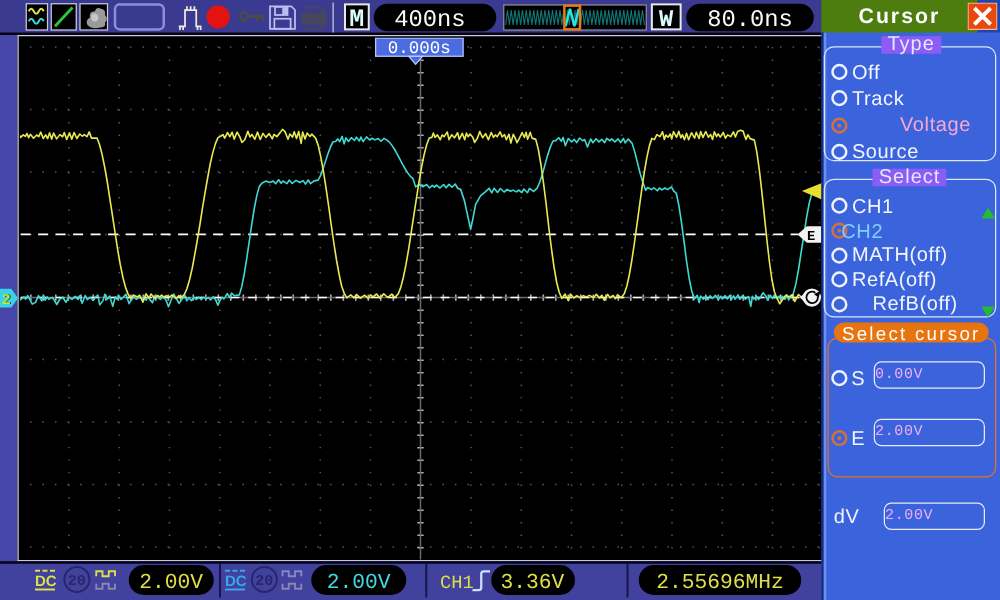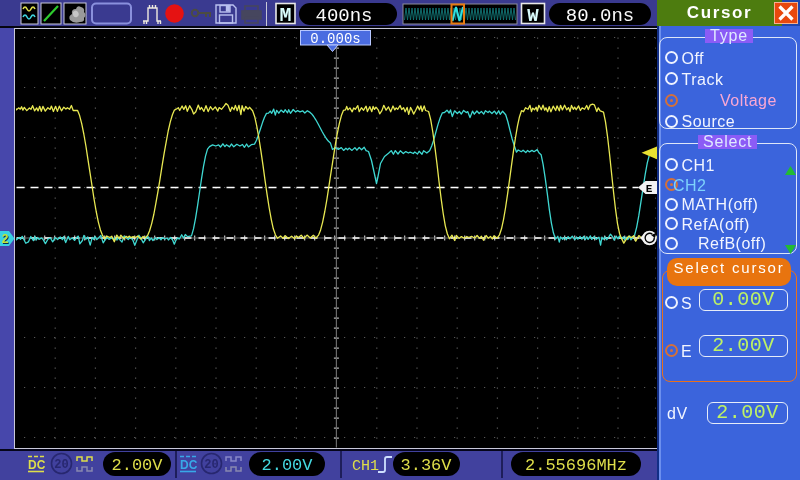--- a/index.html
+++ b/index.html
@@ -21,21 +21,21 @@
 .fs { position:absolute; border:1px solid #dde6f8; border-radius:8px; }
 .fslab { position:absolute; background:#8b5cf6; color:#dfe9ff; font-family:"Liberation Sans",sans-serif;
   font-size:16px; line-height:14px; letter-spacing:0.8px; padding:0 5px; }
 .radio { position:absolute; width:13px; height:13px; border:2px solid #eef2ff; border-radius:50%; }
 .radio.sel { border-color:#d4703a; }
 .radio.sel::after { content:""; position:absolute; left:3px; top:3px; width:3px; height:3px;
   border-radius:50%; background:#d4703a; }
 .rlab { position:absolute; color:#f2f5ff; font-family:"Liberation Sans",sans-serif;
   font-size:16px; line-height:13px; letter-spacing:0.5px; white-space:nowrap; }
 .vbox { position:absolute; border:1.5px solid #e6ecf8; border-radius:6px; width:89px; height:22px;
-  color:#bef264; font-size:20px; text-align:center; line-height:19px; letter-spacing:0.5px; }
+  color:#f0abfc; font-size:12px; text-align:left; line-height:19px; letter-spacing:0.5px; }
 </style></head>
 <body>
 <div class="abs" id="topbar"></div>
 <div class="abs" id="topedge"></div>
 <div class="abs" id="panel"></div>
 <div class="abs" id="pedge"></div>
 <div class="abs" id="pedge2"></div>
 <div class="abs" id="phead">Cursor</div>
 <div class="abs" id="phead2"></div>
 <div class="abs" id="leftstrip"></div>
@@ -185,21 +185,21 @@
 <div class="radio" style="left:665px;top:236.5px"></div>
 <div class="rlab" style="left:698px;top:237.2px">RefB(off)</div>
 <svg class="abs" style="left:785px;top:166px" width="11" height="9">
     <polygon points="5.5,0 11,9 0,9" fill="#22bb33"></polygon>
   </svg>
 <svg class="abs" style="left:785px;top:245px" width="11" height="9">
     <polygon points="0,0 11,0 5.5,9" fill="#22bb33"></polygon>
   </svg>
 
 <div class="abs" style="left:662px;top:270px;width:135px;height:112px;border:1.5px solid #e8701c;border-radius:8px"></div>
-<div class="abs" style="left:667px;top:258px;width:124px;height:28px;background:#e8740f;border-radius:10px;color:#fff;font-family:'Liberation Sans',sans-serif;font-size:15px;letter-spacing:1.8px;text-align:center;line-height:20px">Select cursor</div>
+<div class="abs" style="left:667px;top:258px;width:124px;height:16px;background:#e8740f;border-radius:10px;color:#fff;font-family:'Liberation Sans',sans-serif;font-size:15px;letter-spacing:1.8px;text-align:center;line-height:20px">Select cursor</div>
 <div class="radio" style="left:665px;top:296px"></div>
 <div class="rlab" style="left:681px;top:297px">S</div>
 <div class="vbox" style="left:699px;top:289px">0.00V</div>
 <div class="radio sel" style="left:665px;top:343.5px"></div>
 <div class="rlab" style="left:681px;top:344.5px">E</div>
 <div class="vbox" style="left:699px;top:335px">2.00V</div>
 <div class="rlab" style="left:667px;top:407px">dV</div>
 <div class="vbox" style="left:707px;top:402px;width:81px">2.00V</div>
 
 <svg class="abs" style="left:0;top:449px" width="657" height="31" viewBox="0 449 657 31">

